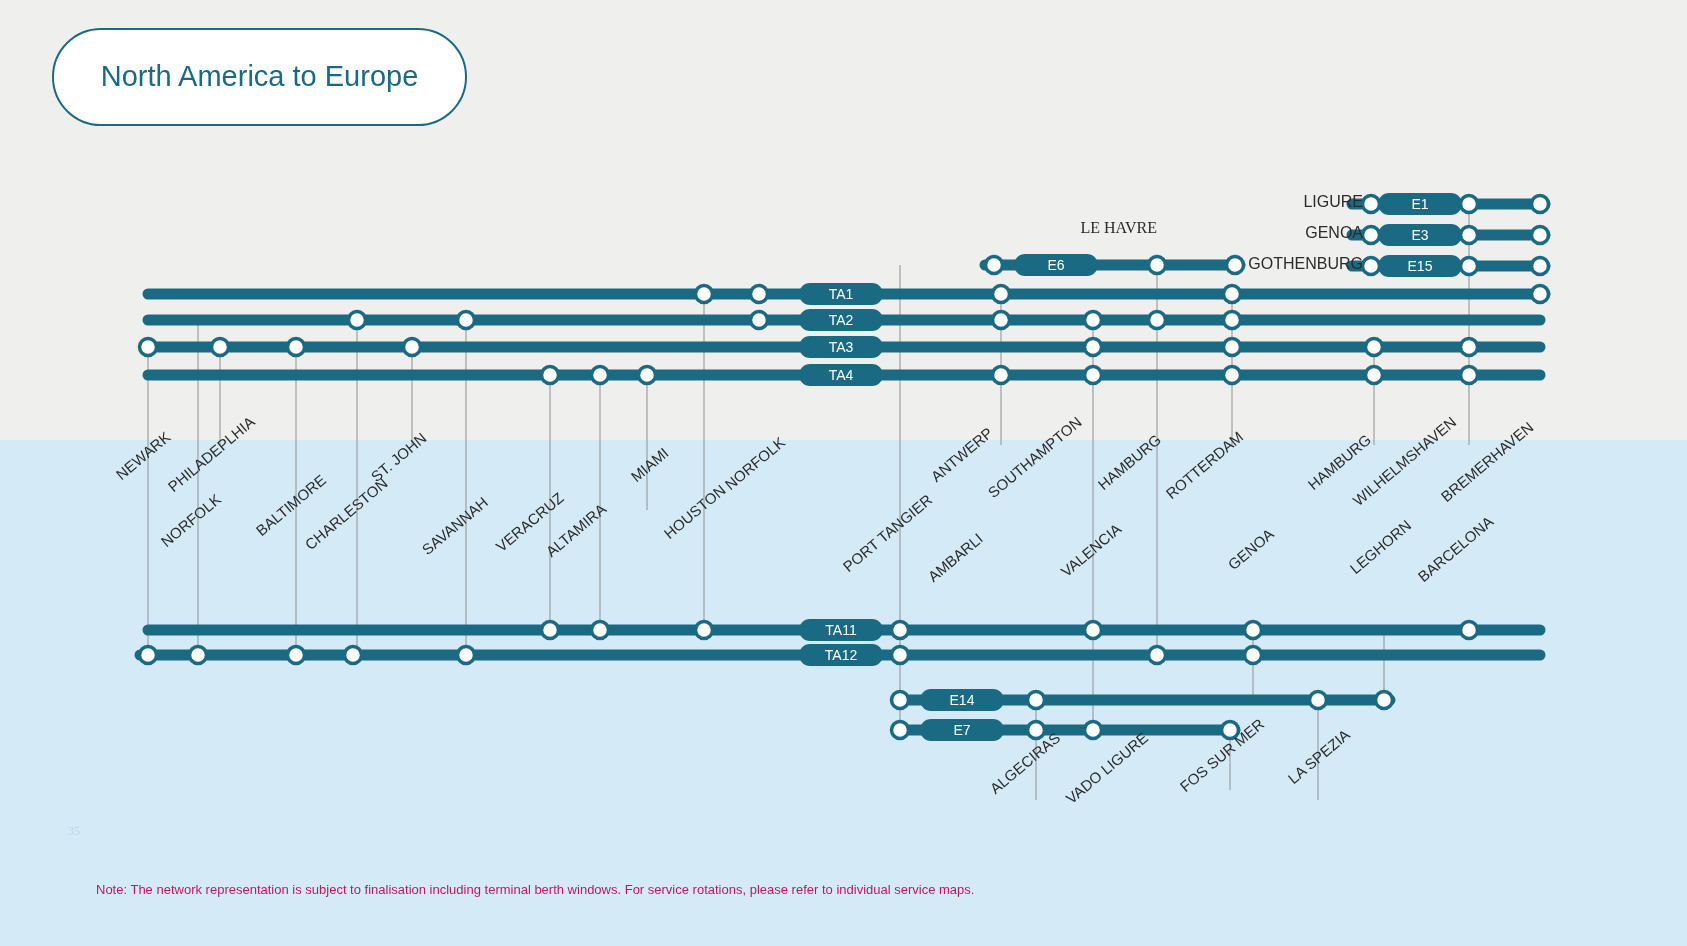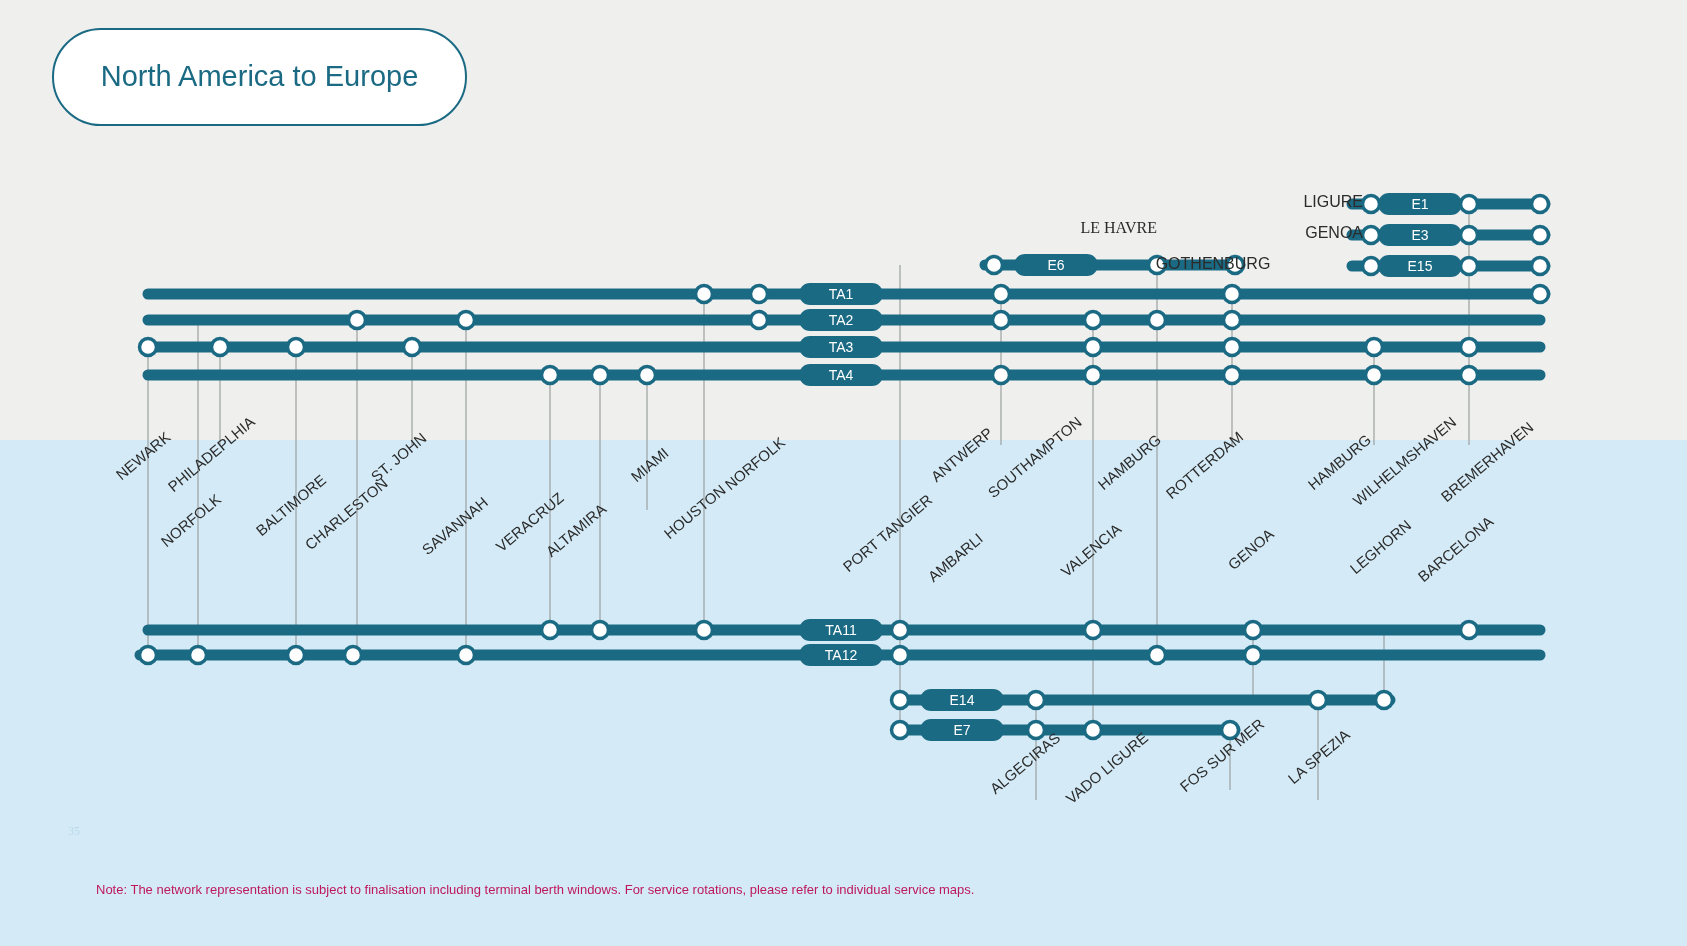--- a/index.html
+++ b/index.html
@@ -173,21 +173,21 @@
     <text x="841" y="656" class="svc-label">TA12</text>
     <rect x="920" y="689" width="84" height="22" rx="11" ry="11" fill="#1b6a84"></rect>
     <text x="962" y="701" class="svc-label">E14</text>
     <rect x="920" y="719" width="84" height="22" rx="11" ry="11" fill="#1b6a84"></rect>
     <text x="962" y="731" class="svc-label">E7</text>
   </svg>
 
 <div id="labels-layer">
     <div class="port-right" style="left: 1063px; top: 193px; width: 300px;">LIGURE</div>
     <div class="port-right" style="left: 1063px; top: 224px; width: 300px;">GENOA</div>
-    <div class="port-right" style="left: 1063px; top: 255px; width: 300px; text-align: center;">GOTHENBURG</div>
+    <div class="port-right" style="left: 1063px; top: 255px; width: 300px;">GOTHENBURG</div>
     <div class="port-right" style="left: 857px; top: 219px; width: 300px; font-family: Liberation Serif, serif;">LE HAVRE</div>
     <div class="lbl rot" style="left: 118px; top: 468px;">NEWARK</div>
     <div class="lbl rot" style="left: 170px; top: 480px;">PHILADEPLHIA</div>
     <div class="lbl rot" style="left: 163px; top: 535px;">NORFOLK</div>
     <div class="lbl rot" style="left: 258px; top: 524px;">BALTIMORE</div>
     <div class="lbl rot" style="left: 307px; top: 538px;">CHARLESTON</div>
     <div class="lbl rot" style="left: 373px; top: 470px;">ST. JOHN</div>
     <div class="lbl rot" style="left: 424px; top: 543px;">SAVANNAH</div>
     <div class="lbl rot" style="left: 498px; top: 540px;">VERACRUZ</div>
     <div class="lbl rot" style="left: 548px; top: 545px;">ALTAMIRA</div>

